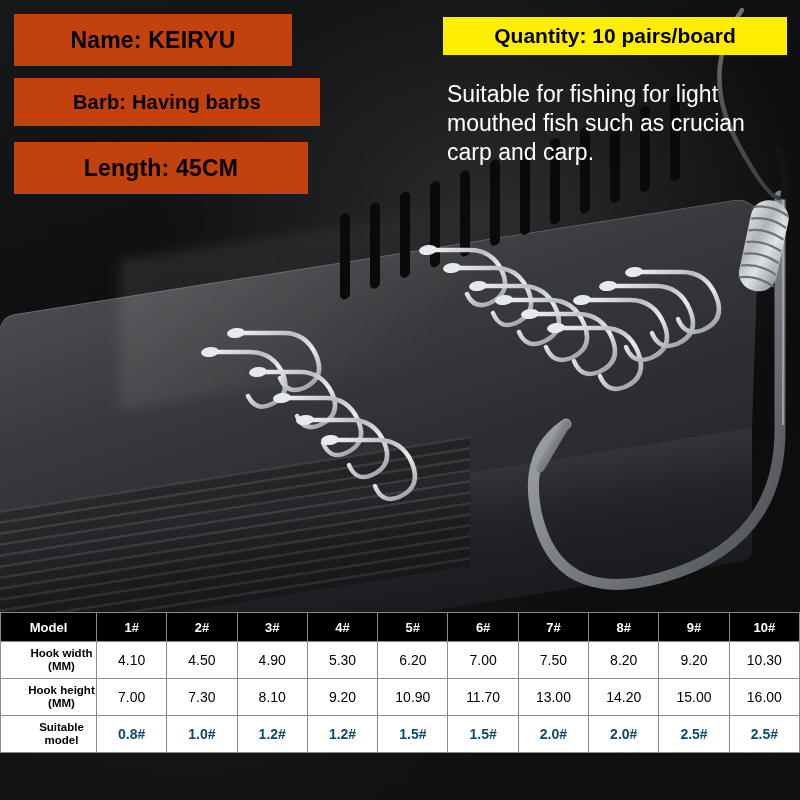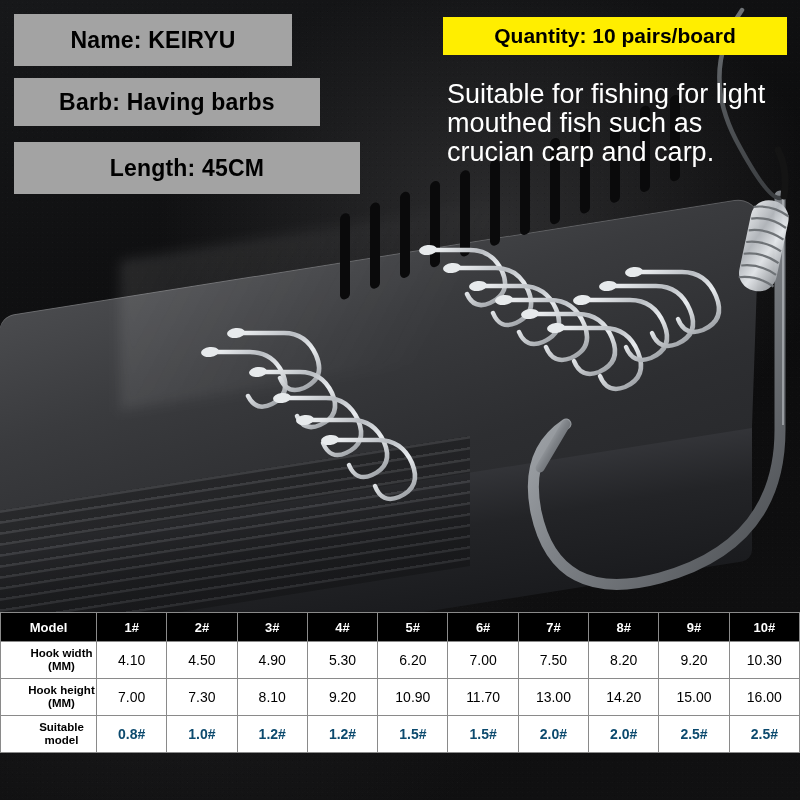--- a/index.html
+++ b/index.html
@@ -35,31 +35,31 @@
       radial-gradient(rgba(255,255,255,0.05) 0.7px, transparent 0.8px),
       radial-gradient(rgba(255,255,255,0.035) 0.6px, transparent 0.7px),
       radial-gradient(rgba(0,0,0,0.3) 0.8px, transparent 0.9px);
     background-size: 5px 5px, 9px 9px, 7px 7px;
     background-position: 0 0, 3px 4px, 2px 1px;
   }
 
   
   .label-card {
     position: absolute;
-    background: #a3a3a3;
+    background: #c2410c;
     color: #000;
     font-weight: bold;
     display: flex;
     align-items: center;
     justify-content: center;
     letter-spacing: .2px;
   }
   #card-name   { left: 14px;  top: 14px;  width: 278px; height: 52px; font-size: 23px; }
-  #card-barb   { left: 14px;  top: 78px;  width: 306px; height: 48px; font-size: 23px; }
-  #card-length { left: 14px;  top: 142px; width: 346px; height: 52px; font-size: 23px; }
+  #card-barb   { left: 14px;  top: 78px;  width: 306px; height: 48px; font-size: 20px; }
+  #card-length { left: 14px;  top: 142px; width: 294px; height: 52px; font-size: 23px; }
 
   
   #banner-quantity {
     position: absolute;
     left: 443px;
     top: 17px;
     width: 344px;
     height: 38px;
     background: #ffee00;
     color: #000;
@@ -68,21 +68,21 @@
     display: flex;
     align-items: center;
     justify-content: center;
   }
   #desc-text {
     position: absolute;
     left: 447px;
     top: 80px;
     width: 340px;
     color: #ffffff;
-    font-size: 27px;
+    font-size: 23px;
     line-height: 29px;
   }
 
   
   .board {
     position: absolute;
     left: 0px;
     top: 196px;
     width: 760px;
     height: 420px;

